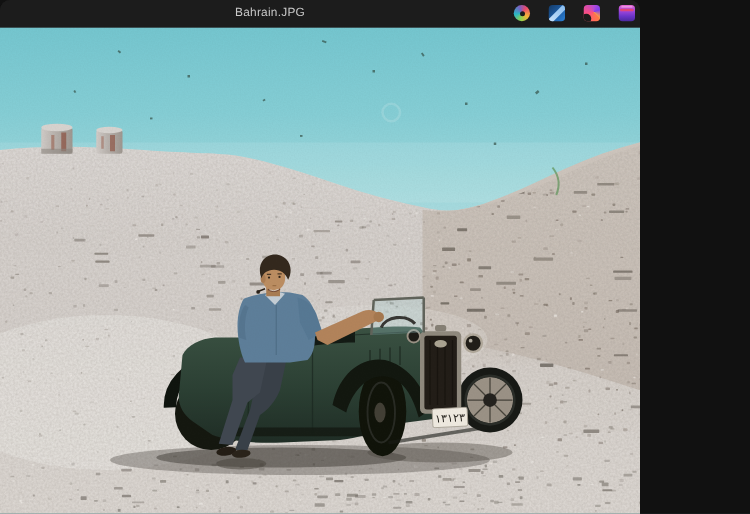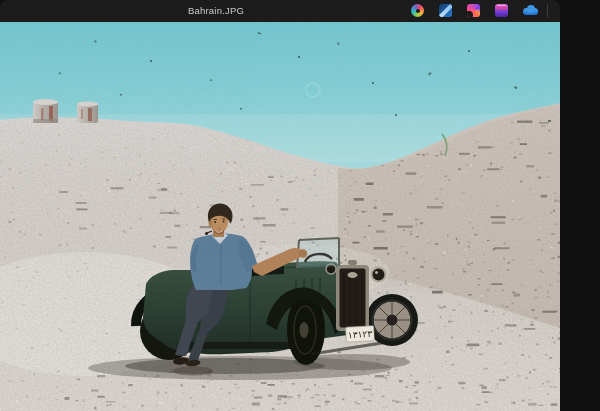--- a/index.html
+++ b/index.html
@@ -1,20 +1,19 @@
 <!DOCTYPE html>
 <html><head>
 <meta charset="utf-8">
 <style>
   html,body{margin:0;padding:0;background:#111;}
   .window{
     position:relative;width:512px;height:411px;overflow:hidden;
     background:#1c1c1c;font-family:"Liberation Sans",sans-serif;
     border-radius:8px 8px 0 0;
-    padding-left:48px;
   }
   
   .titlebar{position:absolute;top:0;left:0;width:600px;height:22px;background:#1c1c1c;z-index:5;}
   .win-title{
     position:absolute;left:188px;top:5px;font-size:9.5px;color:#c9c9c9;letter-spacing:.2px;white-space:nowrap;
   }
   .tb-icons{position:absolute;left:411px;top:4px;display:flex;}
   .ic{width:13px;height:13px;border-radius:3px;position:relative;overflow:hidden;margin-right:15px;cursor:pointer;flex:0 0 auto;}
   .ic-photos{border-radius:50%;
     background:conic-gradient(from 40deg,#e9486b,#f7b239 80deg,#8fd14f 150deg,#29b6c5 220deg,#7b5fc0 300deg,#e9486b);}

